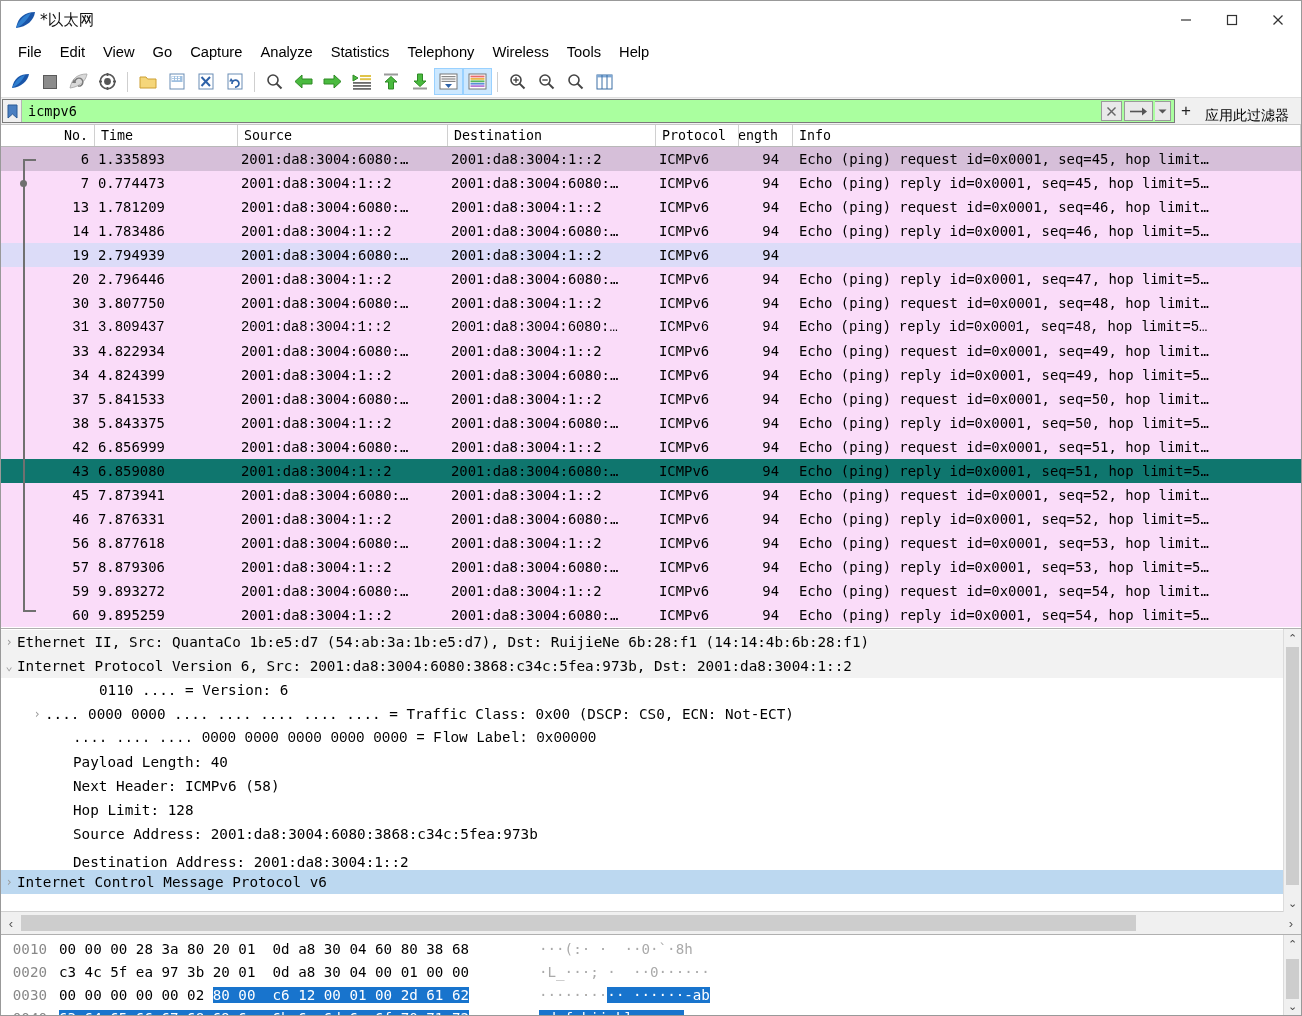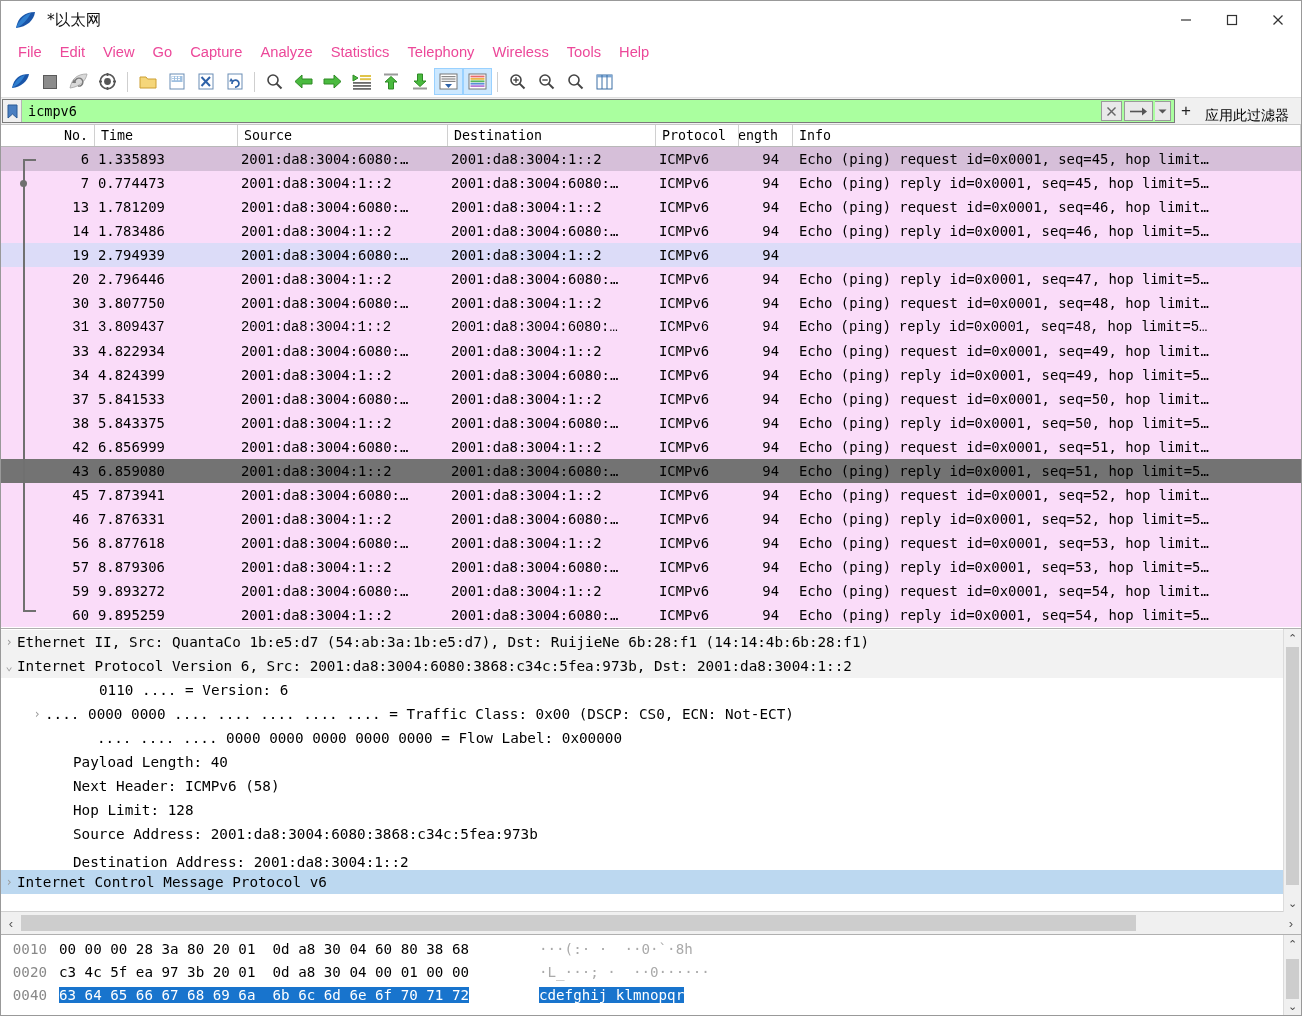--- a/index.html
+++ b/index.html
@@ -18,42 +18,42 @@
     box-sizing: border-box;
   }
 
   
   .titlebar {
     height: 38px; flex: 0 0 38px;
     background: #ffffff;
     display: flex; align-items: center;
     position: relative;
   }
-  .title-left { display: flex; align-items: center; padding-left: 14px; gap: 10px; }
+  .title-left { display: flex; align-items: center; padding-left: 14px; gap: 3px; }
   .shark-logo { width: 22px; height: 19px; position: relative; display:block; }
   .title-text {
     font-family: "DejaVu Sans", "Liberation Sans", sans-serif;
     font-size: 15.5px; color: #111; letter-spacing: 0px;
   }
   .win-btns { position: absolute; right: 0; top: 0; height: 38px; display: flex; }
   .win-btn {
     width: 46px; height: 38px; display: flex; align-items: center; justify-content: center;
     color: #333;
   }
 
   
   .menubar {
     height: 27px; flex: 0 0 27px;
     background: #ffffff;
     display: flex; align-items: center;
     padding-left: 8px;
   }
   .menu-item {
     font-family: "Liberation Sans", sans-serif;
-    font-size: 14.7px; color: #ec4899;
+    font-size: 14.7px; color: #000000;
     padding: 3px 9px 4px 9px;
     white-space: nowrap;
   }
 
   
   .toolbar {
     height: 31px; flex: 0 0 31px;
     background: #ffffff;
     display: flex; align-items: center;
     padding-left: 5px; gap: 0px;
@@ -582,21 +582,21 @@
         </div>
         <div class="pl-row" style="background: rgb(250, 220, 249);">
           <div class="c c-no">42</div>
           <div class="c c-time">6.856999</div>
           <div class="c c-src">2001:da8:3004:6080:…</div>
           <div class="c c-dst">2001:da8:3004:1::2</div>
           <div class="c c-prot">ICMPv6</div>
           <div class="c c-len">94</div>
           <div class="c c-info">Echo (ping) request id=0x0001, seq=51, hop limit…</div>
         </div>
-        <div class="pl-row" style="background: #737373;">
+        <div class="pl-row" style="background: #0f766e;">
           <div class="c c-no">43</div>
           <div class="c c-time">6.859080</div>
           <div class="c c-src">2001:da8:3004:1::2</div>
           <div class="c c-dst">2001:da8:3004:6080:…</div>
           <div class="c c-prot">ICMPv6</div>
           <div class="c c-len">94</div>
           <div class="c c-info">Echo (ping) reply  id=0x0001, seq=51, hop limit=5…</div>
         </div>
         <div class="pl-row" style="background: rgb(250, 220, 249);">
           <div class="c c-no">45</div>
@@ -666,21 +666,21 @@
           <span class="d-text">Internet Protocol Version 6, Src: 2001:da8:3004:6080:3868:c34c:5fea:973b, Dst: 2001:da8:3004:1::2</span>
         </div>
         <div class="d-row" style="padding-left: 82px;">
           <span class="d-arrow"></span>
           <span class="d-text">0110 .... = Version: 6</span>
         </div>
         <div class="d-row" style="padding-left: 28px;">
           <span class="d-arrow">›</span>
           <span class="d-text">.... 0000 0000 .... .... .... .... .... = Traffic Class: 0x00 (DSCP: CS0, ECN: Not-ECT)</span>
         </div>
-        <div class="d-row" style="padding-left: 80px;">
+        <div class="d-row" style="padding-left: 56px; font-family: Liberation Mono, monospace;">
           <span class="d-arrow"></span>
           <span class="d-text">.... .... .... 0000 0000 0000 0000 0000 = Flow Label: 0x00000</span>
         </div>
         <div class="d-row" style="padding-left: 56px;">
           <span class="d-arrow"></span>
           <span class="d-text">Payload Length: 40</span>
         </div>
         <div class="d-row" style="padding-left: 56px;">
           <span class="d-arrow"></span>
           <span class="d-text">Next Header: ICMPv6 (58)</span>
@@ -715,20 +715,21 @@
         <div class="vs-thumb" style="top:0; height:238px;"></div>
       </div>
       <div class="vs-btn">⌄</div>
     </div>
   </div>
 
   <div class="hex-pane">
     <div class="hex-rows" id="hex-rows">
         <div class="hex-row"><span class="hex-off">0010</span><span class="hex-bytes"><span>00 00 00 28 3a 80 20 01  0d a8 30 04 60 80 38 68</span></span><span class="hex-ascii"><span class="dim">···(:· ·  ··0·`·8h</span></span></div>
         <div class="hex-row"><span class="hex-off">0020</span><span class="hex-bytes"><span>c3 4c 5f ea 97 3b 20 01  0d a8 30 04 00 01 00 00</span></span><span class="hex-ascii"><span class="dim">·L_···; ·  ··0······</span></span></div>
+        <div class="hex-row"><span class="hex-off">0030</span><span class="hex-bytes"><span>00 00 00 00 00 02 </span><span class="sel-hl">80 00  c6 12 00 01 00 2d 61 62</span></span><span class="hex-ascii"><span class="dim">········</span><span class="sel-hl">·· ······-ab</span></span></div>
         <div class="hex-row"><span class="hex-off">0040</span><span class="hex-bytes"><span class="sel-hl">63 64 65 66 67 68 69 6a  6b 6c 6d 6e 6f 70 71 72</span></span><span class="hex-ascii"><span class="sel-hl">cdefghij klmnopqr</span></span></div>
       </div>
     <div class="vscroll">
       <div class="vs-btn">⌃</div>
       <div class="vs-track">
         <div class="vs-thumb" style="top:6px; height:40px;"></div>
       </div>
       <div class="vs-btn">⌄</div>
     </div>
   </div>

